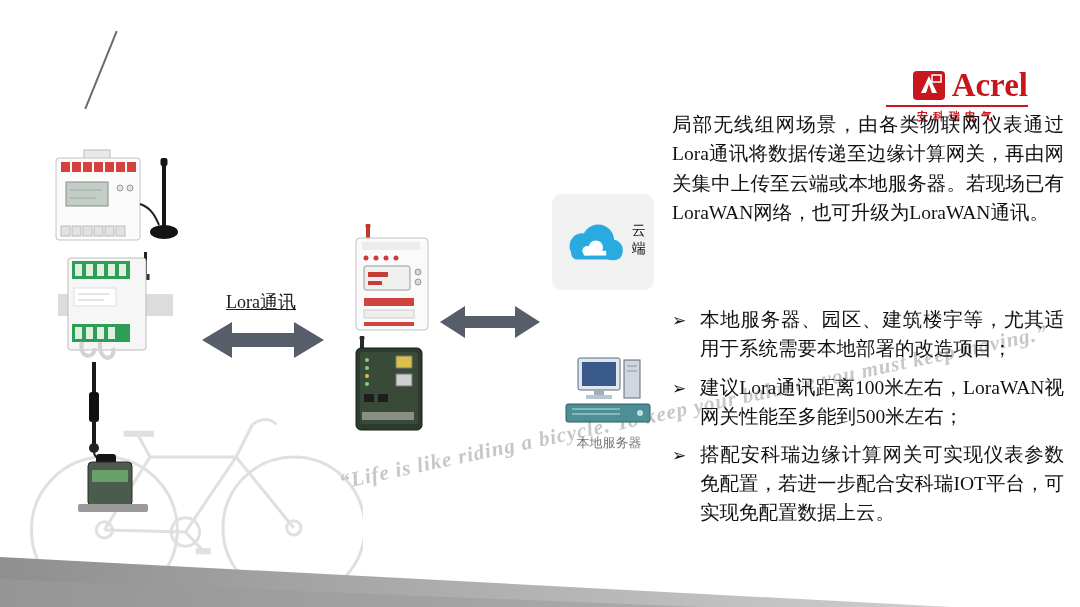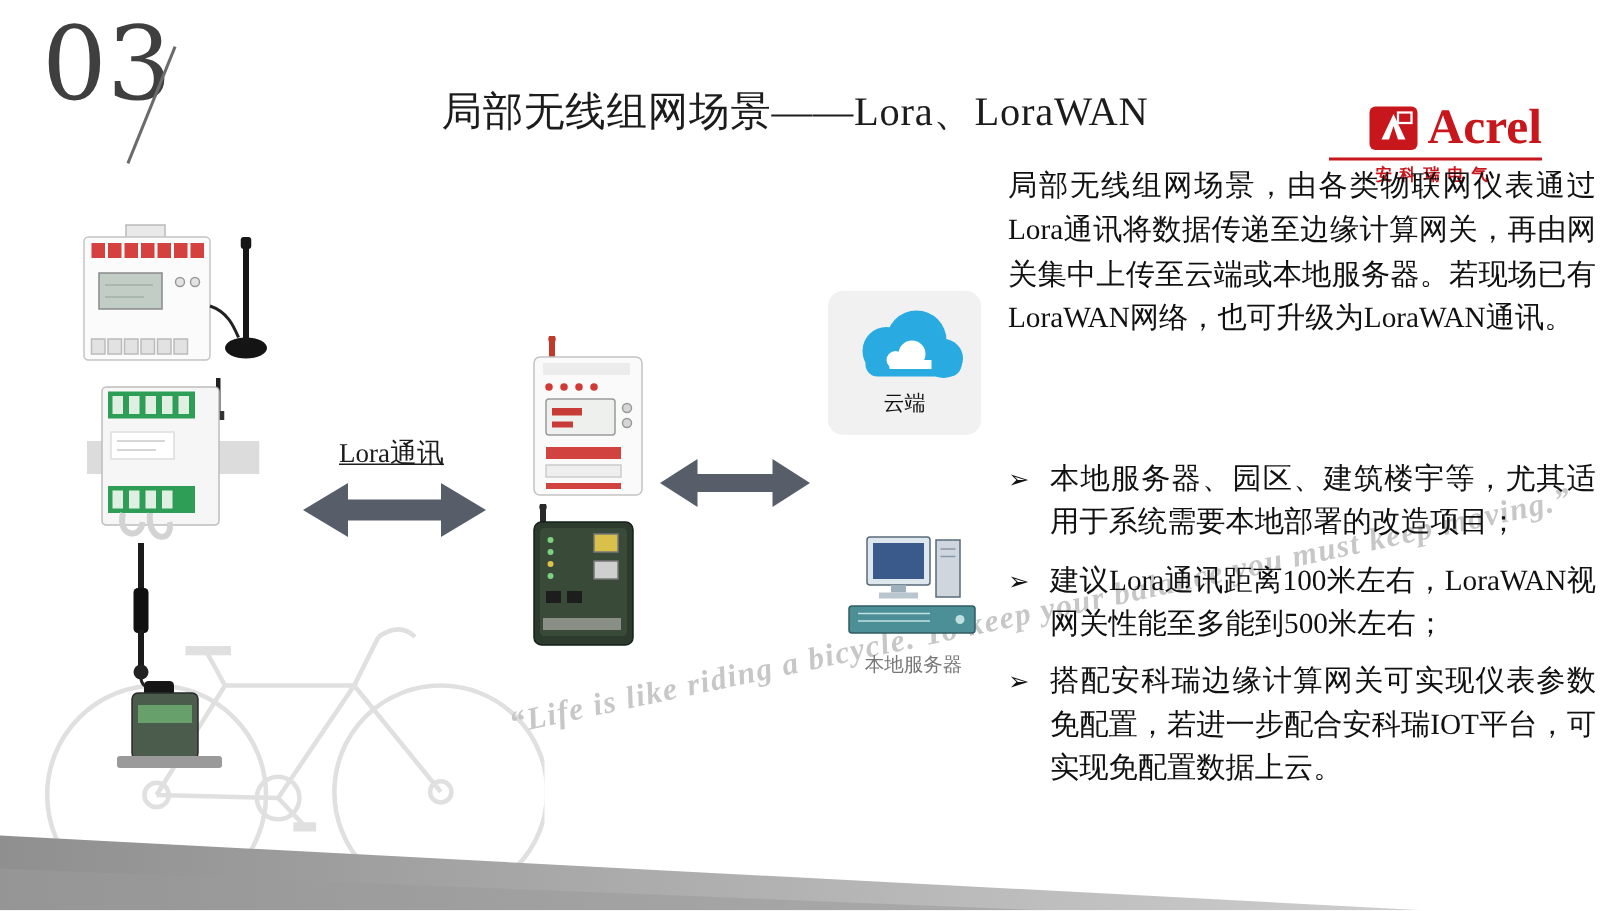--- a/index.html
+++ b/index.html
@@ -39,21 +39,21 @@
   .logo-sub {
     margin-top:3px; border-top:2px solid #c8161d; padding-top:2px;
     color:#c8161d; font-size:11px; font-weight:bold; letter-spacing:5px;
     text-align:center; font-family:Liberation Sans, sans-serif;
   }
   
   .abs { position:absolute; z-index:2; }
   .lora-label { left:226px; top:290px; font-size:18px; color:#1c1c1c;text-decoration:underline; }
   .cloud-card {
     left:552px; top:194px; width:102px; height:96px; background:#f1f1f1;
-    border-radius:10px; display:flex; flex-direction:column; align-items:center;
+    border-radius:10px; display:flex; flex-direction:row; align-items:center;
   }
   .cloud-label { font-size:14px; color:#111; margin-top:-4px; }
   .server-label { left:556px; top:434px; width:106px; text-align:center;
     font-size:13px; color:#777;font-family:Liberation Serif, serif; }
   
   .paragraph {
     left:672px; top:110px; width:392px; font-size:19.5px; line-height:1.5;
     color:#111; text-align:justify;
   }
   .bullets { left:672px; top:306px; width:392px; }
@@ -88,23 +88,21 @@
     <defs>
       <linearGradient id="gband" x1="0" y1="0" x2="1" y2="0">
         <stop offset="0" stop-color="#8f8f8f"></stop>
         <stop offset="1" stop-color="#cfcfcf"></stop>
       </linearGradient>
     </defs>
     <polygon points="0,12 952,62 0,62" fill="url(#gband)"></polygon>
     <polygon points="0,34 700,62 0,62" fill="#9b9b9b" opacity="0.55"></polygon>
   </svg>
 
-  <div class="pagenum">03</div>
   <div class="slash"></div>
-  <h1 class="title">局部无线组网场景——Lora、LoraWAN</h1>
 
   <div class="logo">
     <div class="logo-row">
       <svg width="34" height="31" viewBox="0 0 34 31">
         <rect x="1" y="1" width="32" height="29" rx="4" fill="#c8161d"></rect>
         <path d="M9,23 L17,6 L25,23 L20,23 L17,14 L14,23 Z" fill="#ffffff"></path>
         <rect x="20" y="5" width="9" height="7" fill="#c8161d" stroke="#ffffff" stroke-width="1.5"></rect>
       </svg>
       <span class="logo-brand">Acrel</span>
     </div>

